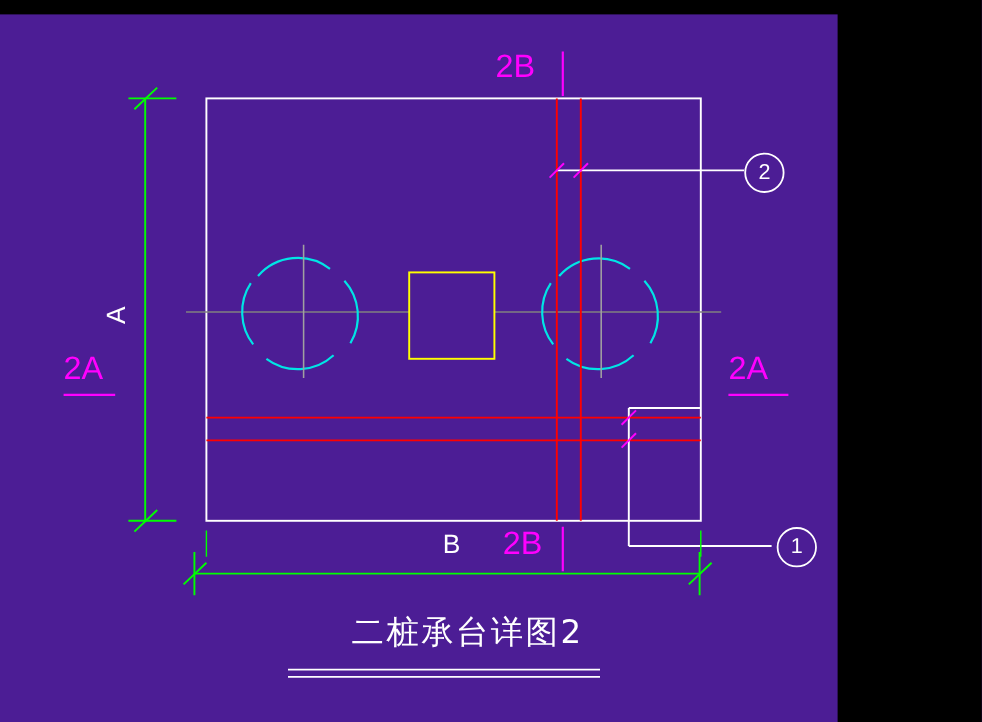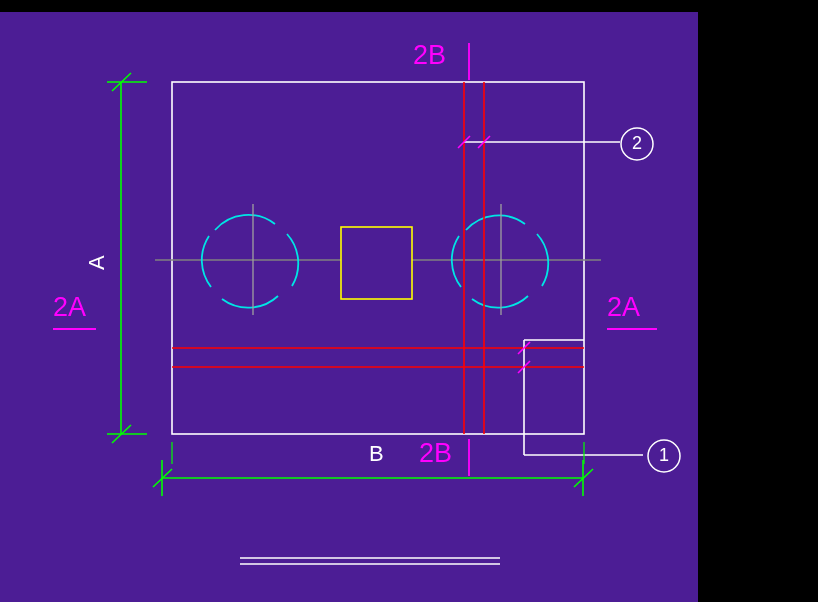--- a/index.html
+++ b/index.html
@@ -162,14 +162,15 @@
   <div class="lbl lbl-magenta" style="left:607px; top:282px; font-size:27px;">2A</div>
 
   <div class="lbl lbl-white rot90" style="left:86px; top:258px; font-size:22px;">A</div>
 
   <div class="lbl lbl-white" style="left:369px; top:431px; font-size:22px;">B</div>
 
   <div class="lbl lbl-white" style="left:632px; top:122px; font-size:18px;">2</div>
 
   <div class="lbl lbl-white" style="left:659px; top:434px; font-size:18px;">1</div>
 
+  <div class="lbl lbl-white cjk-title" style="left:293px; top:502px; font-size:27px;">二桩承台详图2</div>
 
 </div>
 
 </body></html>

